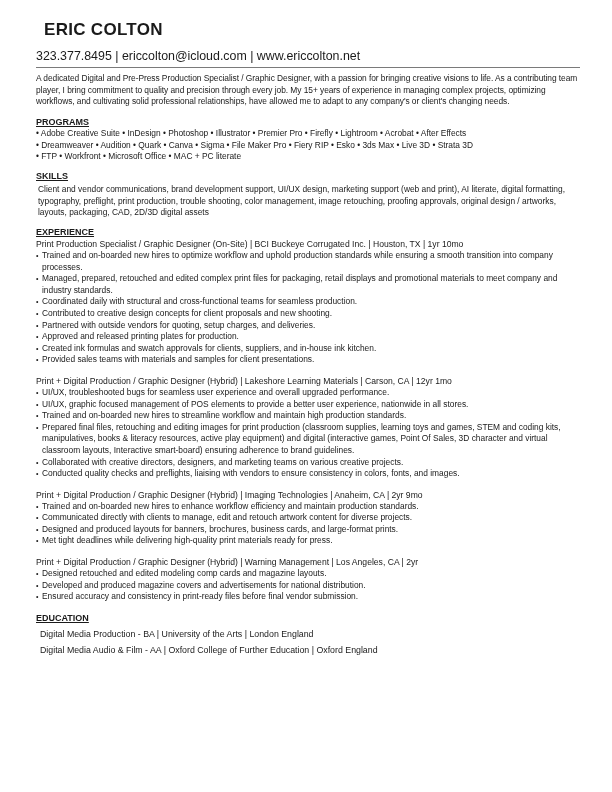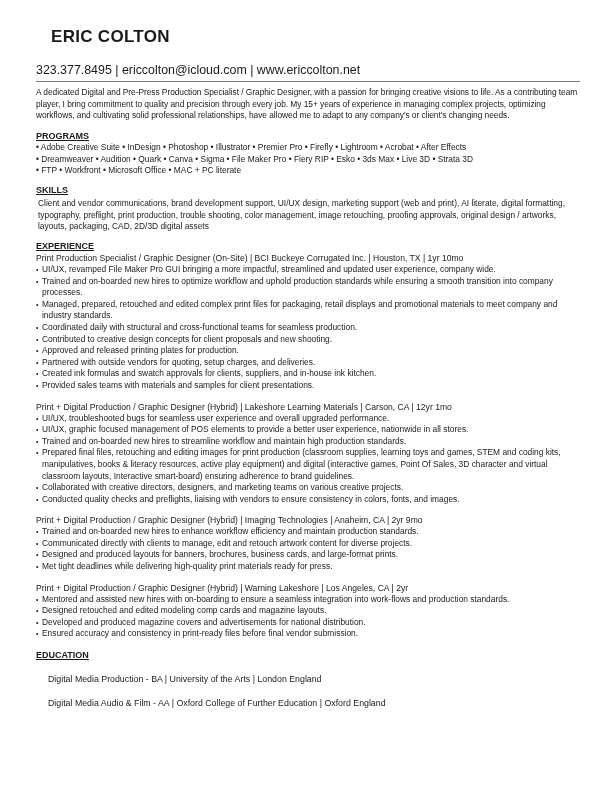--- a/index.html
+++ b/index.html
@@ -1,32 +1,32 @@
 <!DOCTYPE html>
 <html><head>
 <meta charset="utf-8">
 <style>
   html, body { margin: 0; padding: 0; background: #ffffff; }
   body { width: 612px; height: 792px; position: relative; overflow: hidden; color: #1a1a1a; font-family: "Liberation Sans", sans-serif; }
   .page { position: absolute; left: 36px; top: 12px; width: 545px; }
-  .name { font-size: 17px; font-weight: bold; letter-spacing: 0.3px; line-height: 20px; margin: 15px; }
+  .name { font-size: 17px; font-weight: bold; letter-spacing: 0.3px; line-height: 20px; margin: 8px; }
   .contact { font-size: 12.4px; line-height: 16px; margin: 0; }
   .rule { height: 1px; background: #7a7a7a; margin: 3px 0 5px 0; width: 544px; }
   .summary { font-size: 8.4px; line-height: 11.7px; margin: 0 0 8px 0; letter-spacing: -0.05px; }
   .section-title { font-size: 9px; font-weight: bold; text-decoration: underline; line-height: 12px; margin: 0; }
   .section { margin-bottom: 7px; }
   .line { font-size: 8.4px; line-height: 11.6px; margin: 0; white-space: nowrap; }
   .skills { font-size: 8.4px; line-height: 11.7px; margin: 2px; }
   .job { margin-bottom: 9px; }
   .job-title { font-size: 8.6px; line-height: 12px; margin: 0; white-space: nowrap; }
   .job-title b { font-weight: normal; }
   ul.bullets { list-style: none; padding: 0; margin: 0; }
   ul.bullets li { font-size: 8.4px; line-height: 11.6px; padding-left: 6px; text-indent: -6px; }
   ul.bullets li::before { content: "\2022"; display: inline-block; width: 6px; text-indent: 0; font-size: 7px; }
-  .edu-line { font-size: 8.8px; line-height: 12px; margin: 12px; }
+  .edu-line { font-size: 8.8px; line-height: 12px; margin: 4px; }
 </style>
 </head>
 <body>
 
 <div class="page">
 
   <div>
     <p class="name">ERIC COLTON</p>
     <p class="contact"><span>323.377.8495</span><span> | </span><span>ericcolton@icloud.com</span><span> | </span><span>www.ericcolton.net</span></p>
     <div class="rule"></div>
@@ -45,27 +45,26 @@
     <p class="section-title">SKILLS</p>
     <p class="skills">Client and vendor communications, brand development support, UI/UX design, marketing support (web and print), AI literate, digital formatting, typography, preflight, print production, trouble shooting, color management, image retouching, proofing approvals, original design / artworks, layouts, packaging, CAD, 2D/3D digital assets</p>
   </div>
 
   <div class="section">
     <p class="section-title">EXPERIENCE</p>
 
     <div class="job">
       <p class="job-title"><b>Print Production Specialist</b><span> / Graphic Designer </span><b>(On-Site)</b><b> | </b><b>BCI Buckeye Corrugated Inc.</b><b> | </b><b>Houston, TX</b><b> | </b><b>1yr 10mo</b></p>
       <ul class="bullets">
-        <li>UI/UX, revamped File Maker Pro GUI bringing a more impactful, streamlined and updated user experience, company wide.</li>
         <li>Trained and on-boarded new hires to optimize workflow and uphold production standards while ensuring a smooth transition into company processes.</li>
         <li>Managed, prepared, retouched and edited complex print files for packaging, retail displays and promotional materials to meet company and industry standards.</li>
         <li>Coordinated daily with structural and cross-functional teams for seamless production.</li>
         <li>Contributed to creative design concepts for client proposals and new shooting.</li>
+        <li>Partnered with outside vendors for quoting, setup charges, and deliveries.</li>
         <li>Approved and released printing plates for production.</li>
-        <li>Partnered with outside vendors for quoting, setup charges, and deliveries.</li>
         <li>Created ink formulas and swatch approvals for clients, suppliers, and in-house ink kitchen.</li>
         <li>Provided sales teams with materials and samples for client presentations.</li>
       </ul>
     </div>
 
     <div class="job">
       <p class="job-title"><b>Print + Digital Production</b><span> / Graphic Designer </span><span>(Hybrid)</span><b> | </b><b>Lakeshore Learning Materials</b><b> | </b><b>Carson, CA</b><b> | </b><b>12yr 1mo</b></p>
       <ul class="bullets">
         <li>UI/UX, troubleshooted bugs for seamless user experience and overall upgraded performance.</li>
         <li>UI/UX, graphic focused management of POS elements to provide a better user experience, nationwide in all stores.</li>
@@ -80,23 +79,22 @@
       <p class="job-title"><b>Print + Digital Production</b><span> / Graphic Designer  </span><b>(Hybrid)</b><b> | </b><b>Imaging Technologies</b><b> | </b><b>Anaheim, CA</b><b> | </b><b>2yr 9mo</b></p>
       <ul class="bullets">
         <li>Trained and on-boarded new hires to enhance workflow efficiency and maintain production standards.</li>
         <li>Communicated directly with clients to manage, edit and retouch artwork content for diverse projects.</li>
         <li>Designed and produced layouts for banners, brochures, business cards, and large-format prints.</li>
         <li>Met tight deadlines while delivering high-quality print materials ready for press.</li>
       </ul>
     </div>
 
     <div class="job">
-      <p class="job-title"><b>Print + Digital Production</b><span> / Graphic Designer  </span><b>(Hybrid)</b><b> | </b><b>Warning Lakeshore</b><b> | </b><b>Los Angeles, CA</b><b> | </b><b>2yr</b></p>
+      <p class="job-title"><b>Print + Digital Production</b><span> / Graphic Designer  </span><b>(Hybrid)</b><b> | </b><b>Warning Management</b><b> | </b><b>Los Angeles, CA</b><b> | </b><b>2yr</b></p>
       <ul class="bullets">
-        <li>Mentored and assisted new hires with on-boarding to ensure a seamless integration into work-flows and production standards.</li>
         <li>Designed retouched and edited modeling comp cards and magazine layouts.</li>
         <li>Developed and produced magazine covers and advertisements for national distribution.</li>
         <li>Ensured accuracy and consistency in print-ready files before final vendor submission.</li>
       </ul>
     </div>
   </div>
 
   <div class="section">
     <p class="section-title">EDUCATION</p>
     <p class="edu-line">Digital Media Production - BA | University of the Arts | London England</p>

